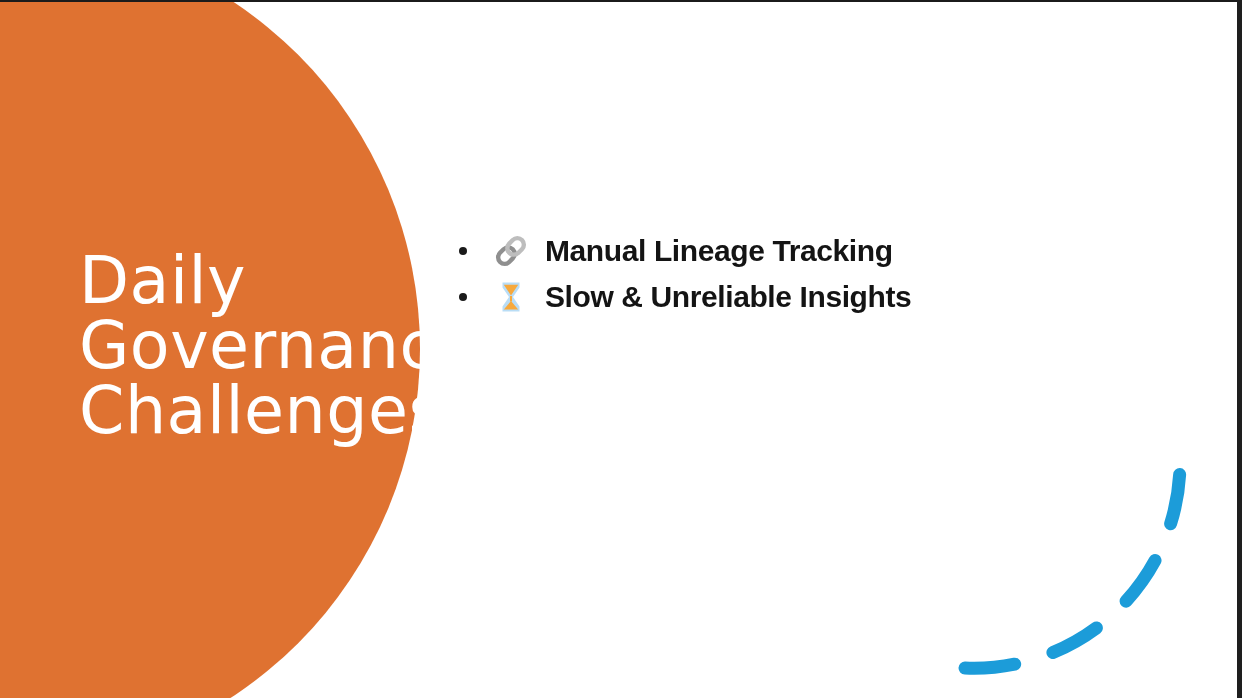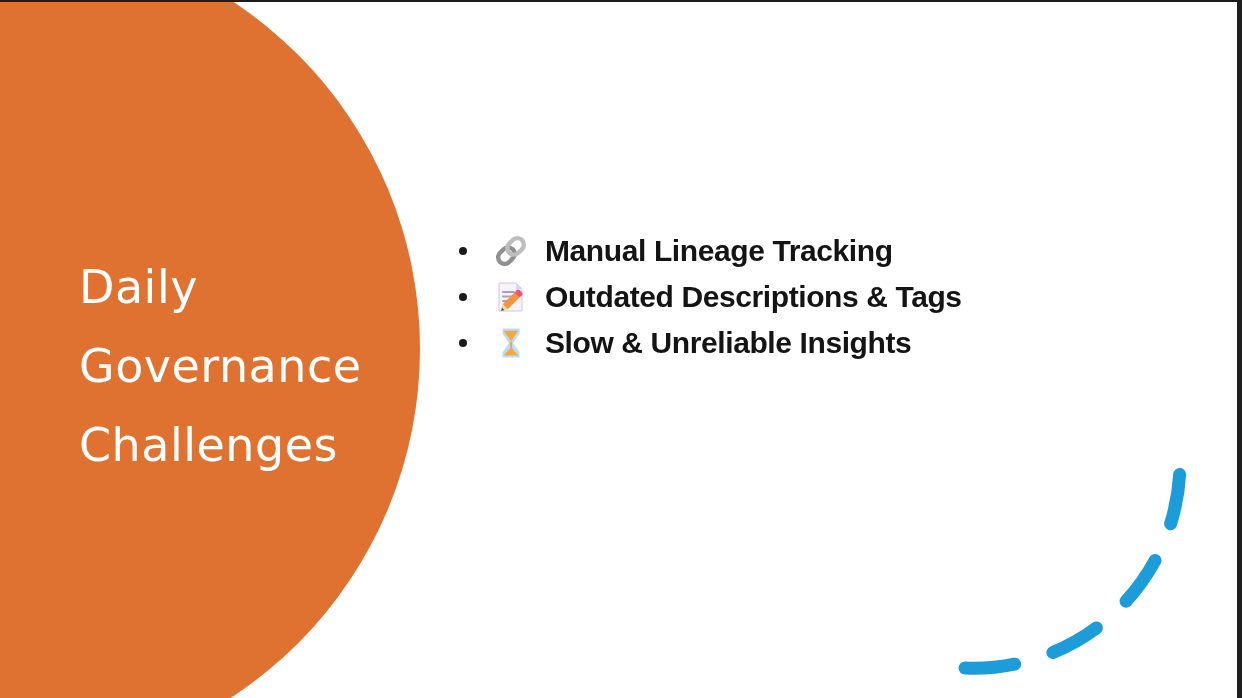--- a/index.html
+++ b/index.html
@@ -16,21 +16,21 @@
   }
   .top-border{position:absolute;top:0;left:0;width:100%;height:2px;background:#1b1b1b;z-index:20;}
   .right-border{position:absolute;top:0;right:0;width:5px;height:100%;background:#1e1e1e;z-index:20;}
   .bg-svg{position:absolute;left:0;top:0;z-index:1;}
   .orange-fill{fill:var(--orange);}
   .blue-stroke{stroke:var(--blue);}
   .title{
     position:absolute;left:79px;top:248px;z-index:5;
     color:var(--title-color);
     font-family:"DejaVu Sans", sans-serif;
-    font-size:46px;line-height:79px;font-weight:400;letter-spacing:0.5px;
+    font-size:65px;line-height:65px;font-weight:400;letter-spacing:0.5px;
     white-space:pre-line;
   }
   .bullets{
     position:absolute;left:459px;top:228px;z-index:5;
     list-style:none;margin:0;padding:0;
   }
   .bullet-row{display:flex;align-items:center;height:46px;}
   .dot{width:8px;height:8px;border-radius:50%;background:#1a1a1a;flex:none;}
   .icon{width:34px;height:34px;margin-left:27px;flex:none;display:block;}
   .label{
@@ -61,35 +61,20 @@
     <svg class="icon" viewBox="0 0 34 34">
       <g transform="rotate(-45 17 17)" fill="none">
         <rect x="1.5" y="10.5" width="18" height="13" rx="6.5" stroke="#8F8F8F" stroke-width="4.4"></rect>
         <rect x="14.5" y="10.5" width="18" height="13" rx="6.5" stroke="#BDBDBD" stroke-width="4.4"></rect>
       </g>
     </svg>
     <span class="label">Manual Lineage Tracking</span>
   </li>
 
 
-  <li class="bullet-row">
-    <span class="dot"></span>
-    <svg class="icon" viewBox="0 0 34 34">
-      <path d="M5 3 H22 L28 9 V31 H5 Z" fill="#F6F3FA" stroke="#CFC9DC" stroke-width="1"></path>
-      <path d="M22 3 L28 9 H22 Z" fill="#DDD6E8"></path>
-      <path d="M9 12 H20 M9 16.5 H17.5 M9 21 H15" stroke="#A9A1B8" stroke-width="2" stroke-linecap="round"></path>
-      <g transform="rotate(-45 19 19)">
-        <rect x="8" y="15.5" width="17" height="7" fill="#F5953B"></rect>
-        <rect x="24.5" y="15.2" width="5.5" height="7.6" rx="2.4" fill="#F4517E"></rect>
-        <path d="M8 15.5 L2.2 19 L8 22.5 Z" fill="#F8D7A0"></path>
-        <path d="M2.2 19 L5 17.3 L5 20.7 Z" fill="#5C4632"></path>
-      </g>
-    </svg>
-    <span class="label">Outdated Descriptions &amp; Tags</span>
-  </li>
 
 
   <li class="bullet-row">
     <span class="dot"></span>
     <svg class="icon" viewBox="0 0 34 34">
       <path d="M8.5 2.5 H25.5 V7.5 L19 17 L25.5 26.5 V31.5 H8.5 V26.5 L15 17 L8.5 7.5 Z" fill="#B9DDF6"></path>
       <path d="M9.8 4.8 H24.2 L17 15.6 Z" fill="#F7A93D"></path>
       <path d="M17 21 L24.2 29.6 H9.8 Z" fill="#F7A93D"></path>
       <path d="M16 16 H18 V21.5 H16 Z" fill="#F7A93D"></path>
     </svg>

